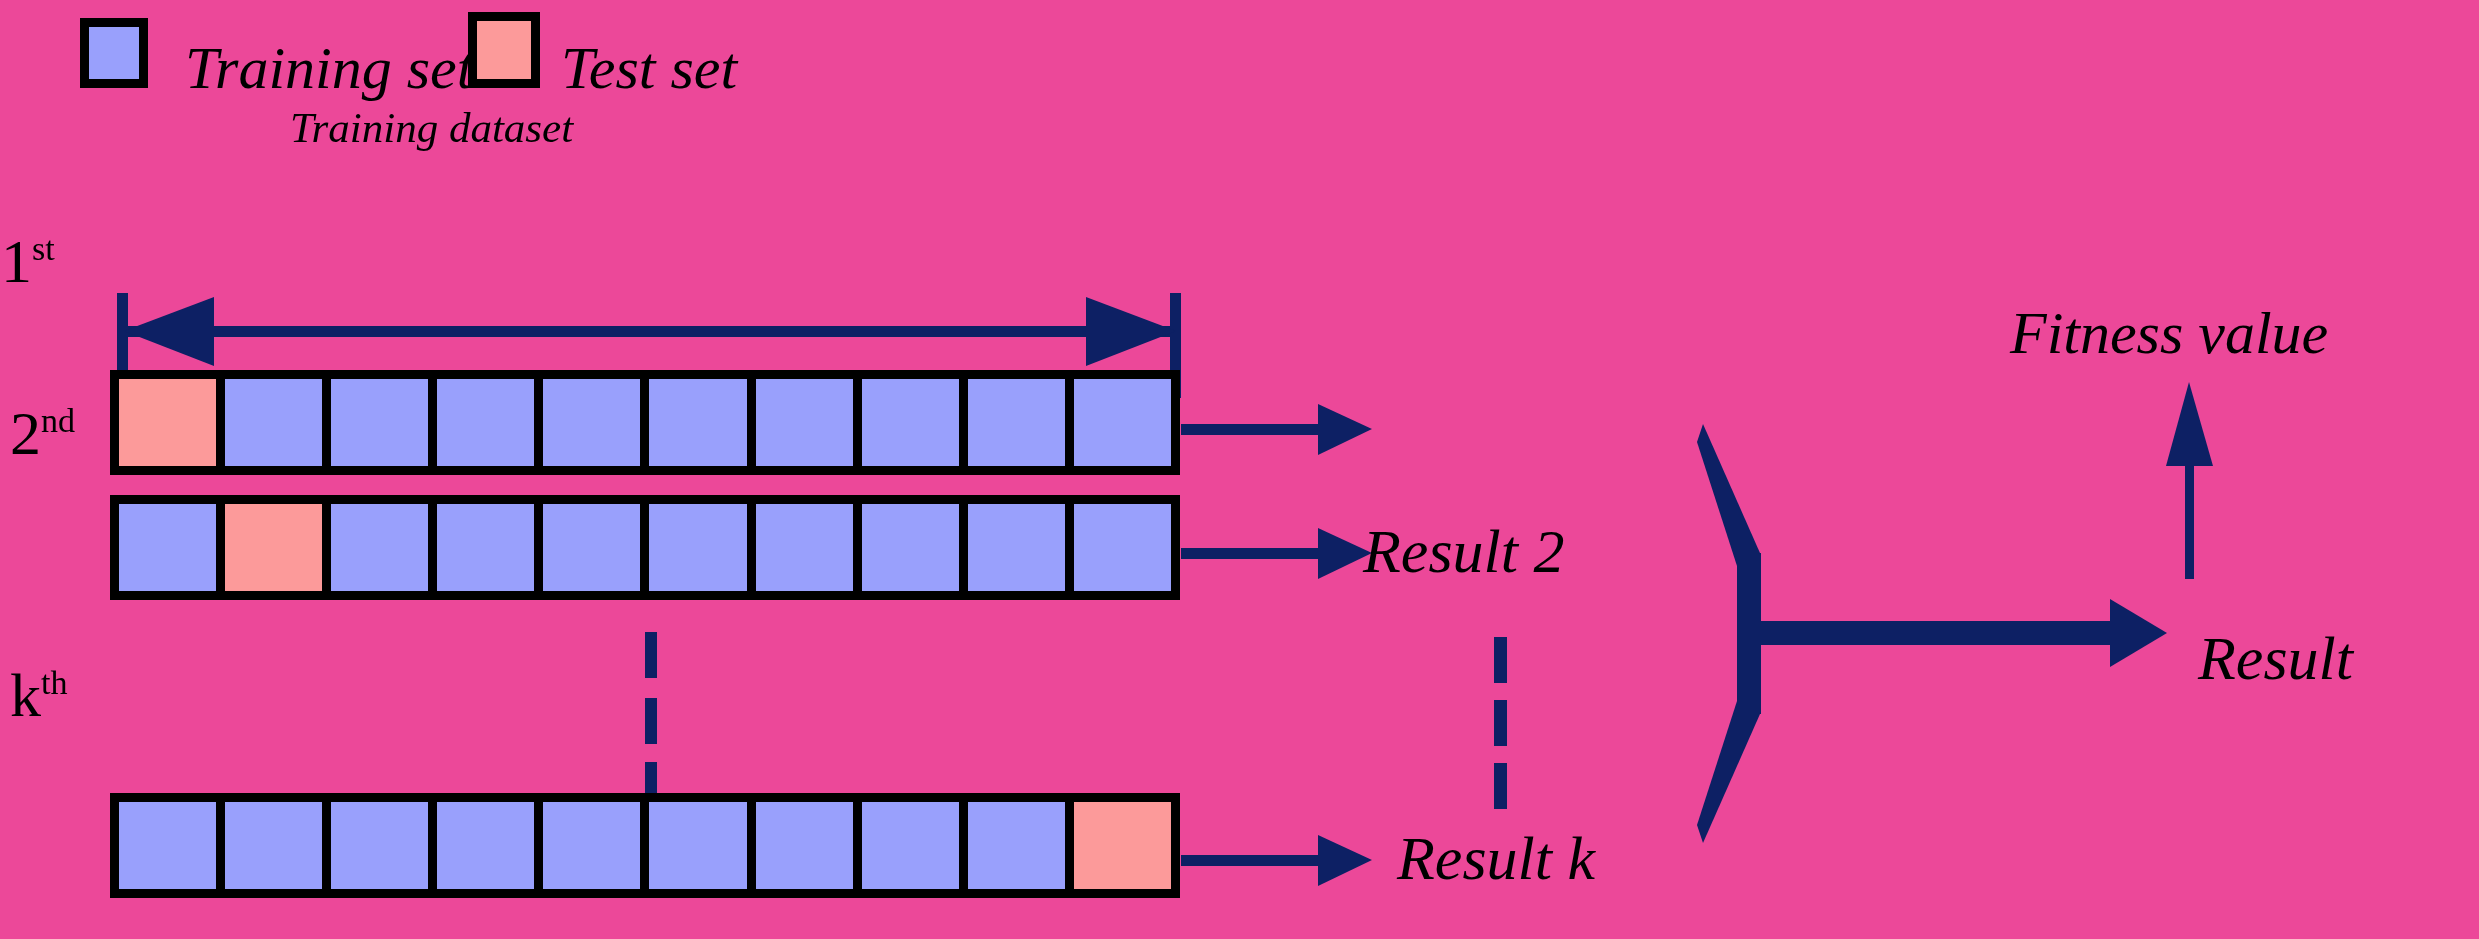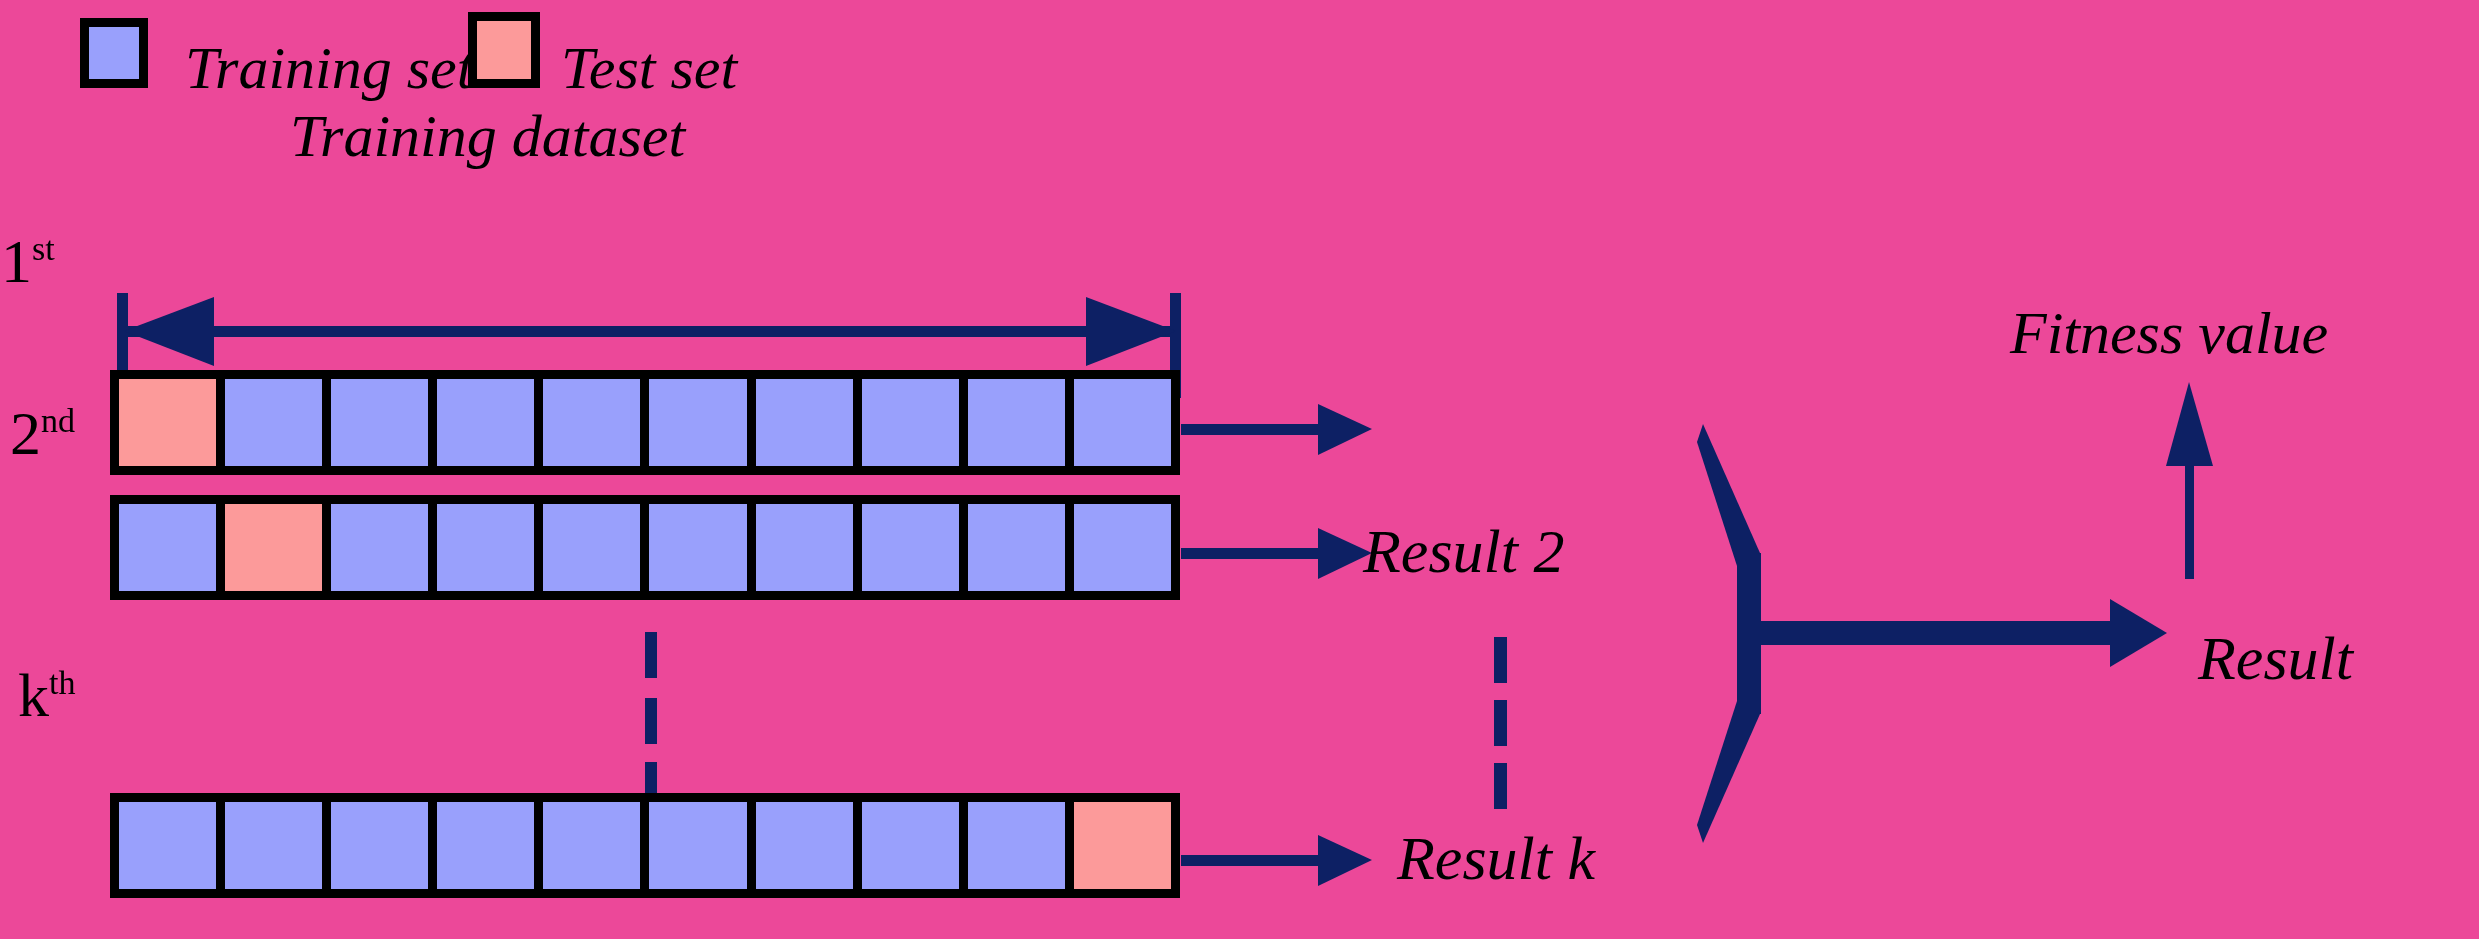--- a/index.html
+++ b/index.html
@@ -26,21 +26,21 @@
     font-style: italic;
     font-size: 60px;
     color: #000000;
     white-space: nowrap;
     line-height: 1;
   }
 
   
   .title-italic {
     font-style: italic;
-    font-size: 60px;
+    font-size: 43px;
     color: #000000;
     white-space: nowrap;
     line-height: 1;
   }
 
   
   .row-label {
     font-size: 62px;
     color: #000000;
     white-space: nowrap;
@@ -160,21 +160,21 @@
   <div class="abs title-italic" style="left:290px; top:106px;">Training dataset</div>
 
   <div class="abs row-label" style="left:1px; top:230px;">
     <span>1</span><sup>st</sup>
   </div>
 
   <div class="abs row-label" style="left:10px; top:356px;margin-top:46px;">
     <span>2</span><sup>nd</sup>
   </div>
 
-  <div class="abs row-label" style="left:10px; top:664px;margin-left:8px;">
+  <div class="abs row-label" style="left:10px; top:664px;">
     <span>k</span><sup>th</sup>
   </div>
 
   <div class="abs fold-row" id="fold-row-0" style="left:110px; top:370px; width:1070px; height:105px;">
       <div class="fold-cell cell-test"></div>
       <div class="fold-cell cell-train"></div>
       <div class="fold-cell cell-train"></div>
       <div class="fold-cell cell-train"></div>
       <div class="fold-cell cell-train"></div>
       <div class="fold-cell cell-train"></div>

